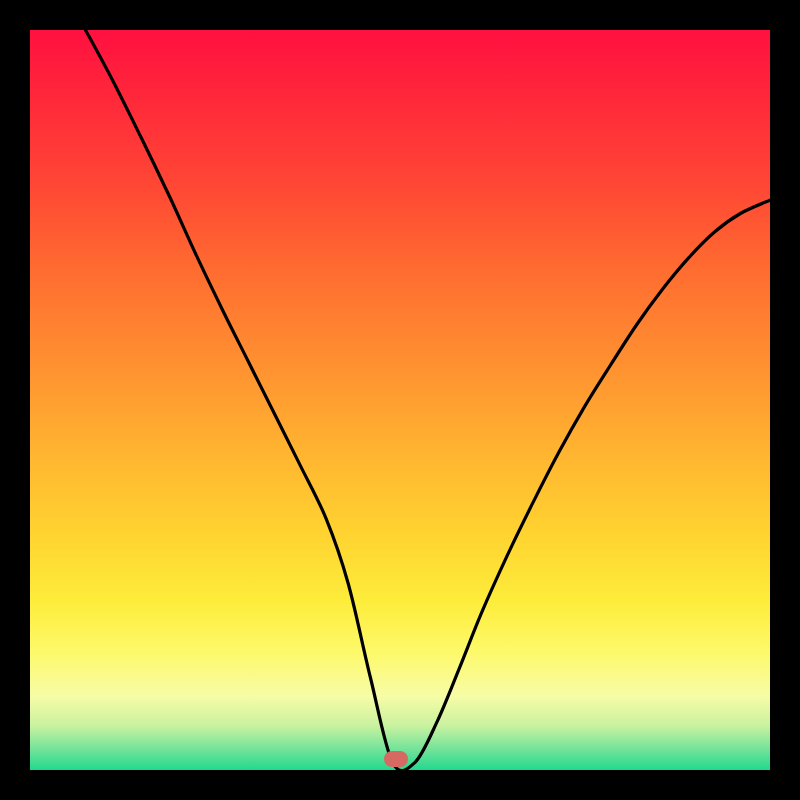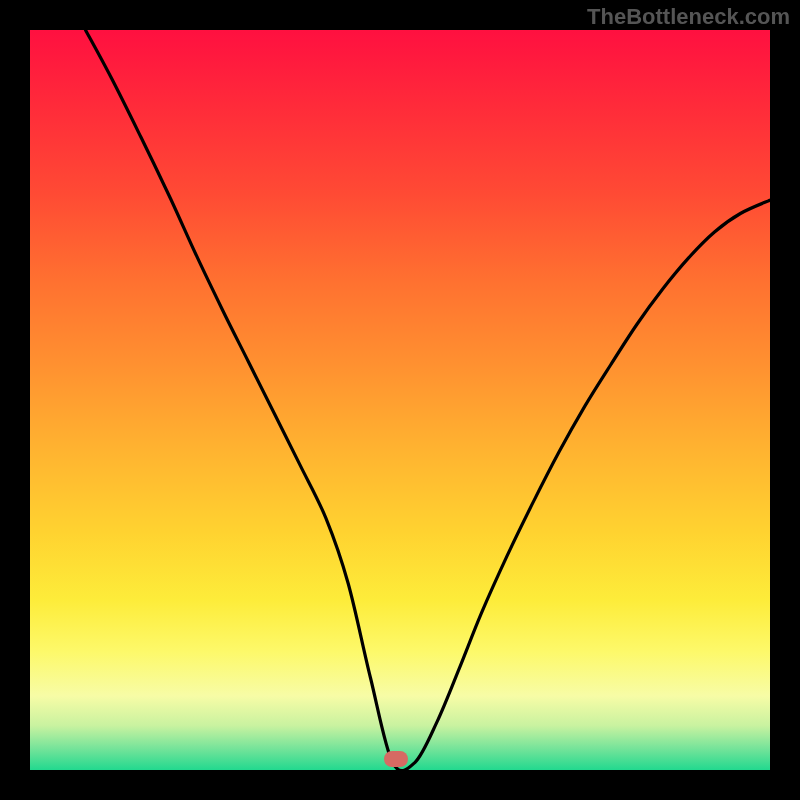--- a/index.html
+++ b/index.html
@@ -70,21 +70,20 @@
     position: absolute;
     z-index: 12;
     background: #d66a63;
     border-radius: 8px;
   }
 </style>
 </head>
 <body>
 
 <div class="frame">
-  <div class="attribution">TheBottleneck.com</div>
 
   <div class="plot">
     <div class="gradient"></div>
 
     <svg class="curve-svg" viewBox="0 0 740 740" preserveAspectRatio="none">
       <path fill="none" stroke="#000" stroke-width="3.2" stroke-linecap="round" stroke-linejoin="round" d="M 55.5 0.0 C 59.8 8.0, 72.2 30.2, 81.4 48.1 C 90.7 66.0, 101.1 87.2, 111.0 107.3 C 120.9 127.4, 131.3 149.0, 140.6 168.7 C 149.8 188.5, 157.9 207.2, 166.5 225.7 C 175.1 244.2, 183.8 262.1, 192.4 279.7 C 201.0 297.4, 209.7 314.3, 218.3 331.5 C 226.9 348.8, 235.6 366.1, 244.2 383.3 C 252.8 400.6, 261.5 417.6, 270.1 435.1 C 278.7 452.6, 288.0 468.7, 296.0 488.4 C 304.0 508.1, 310.8 527.0, 318.2 553.5 C 325.6 580.0, 333.0 617.7, 340.4 647.5 C 347.8 677.3, 355.2 718.4, 362.6 732.6 C 370.0 746.8, 377.4 739.4, 384.8 732.6 C 392.2 725.8, 399.6 707.6, 407.0 691.9 C 414.4 676.2, 421.8 656.8, 429.2 638.6 C 436.6 620.5, 443.4 602.0, 451.4 583.1 C 459.4 564.3, 468.7 543.9, 477.3 525.4 C 485.9 506.9, 494.6 489.4, 503.2 472.1 C 511.8 454.9, 520.5 437.8, 529.1 421.8 C 537.7 405.8, 546.4 390.5, 555.0 375.9 C 563.6 361.4, 572.3 348.0, 580.9 334.5 C 589.5 320.9, 598.2 307.1, 606.8 294.5 C 615.4 281.9, 624.1 270.1, 632.7 259.0 C 641.3 247.9, 650.0 237.4, 658.6 227.9 C 667.2 218.4, 675.9 209.4, 684.5 202.0 C 693.1 194.6, 701.1 188.8, 710.4 183.5 C 719.6 178.2, 735.1 172.4, 740.0 170.2" id="curve-path"></path>
     </svg>
 
     <div class="marker" id="marker" style="width: 24px; height: 16px; left: 354.3px; top: 720.9px; background: rgb(214, 106, 99);"></div>
   </div>

